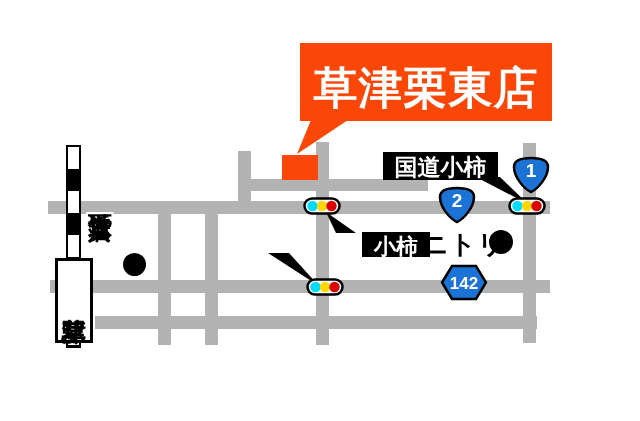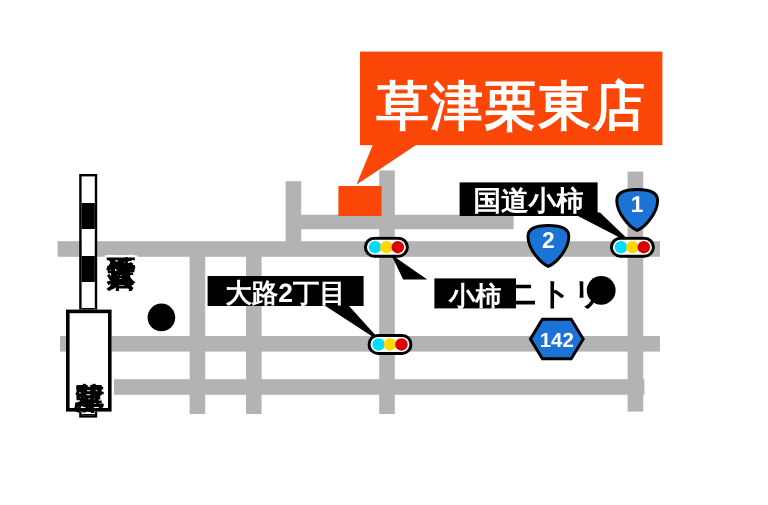--- a/index.html
+++ b/index.html
@@ -82,23 +82,20 @@
 
   <div class="nitori">ニトリ</div>
   <div class="poi-dot" style="left:489px;top:230px;width:24px;height:24px;"></div>
 
   <div class="black-label" style="left:383px;top:152px;width:115px;height:28px;font-size:23px;">
     <span>国道小柿</span>
   </div>
   <div class="black-label" style="left:362px;top:232px;width:68px;height:25px;font-size:22px;">
     <span>小柿</span>
   </div>
-  <div class="black-label" style="left:173px;top:230px;width:130px;height:25px;font-size:22px;">
-    <span>大路2丁目</span>
-  </div>
 
   <svg class="abs" style="left:511px;top:156px;" width="40" height="38" viewBox="0 0 40 38">
     <path d="M20 2 C29 2 37 4 37 11 C37 21 27 33 20 36 C13 33 3 21 3 11 C3 4 11 2 20 2 Z" fill="#1b73d6" stroke="#000" stroke-width="2.5"></path>
     <text x="20" y="21" text-anchor="middle" font-size="19" class="shield-num">1</text>
   </svg>
   <svg class="abs" style="left:437px;top:186px;" width="40" height="38" viewBox="0 0 40 38">
     <path d="M20 2 C29 2 37 4 37 11 C37 21 27 33 20 36 C13 33 3 21 3 11 C3 4 11 2 20 2 Z" fill="#1b73d6" stroke="#000" stroke-width="2.5"></path>
     <text x="20" y="21" text-anchor="middle" font-size="19" class="shield-num">2</text>
   </svg>
 

